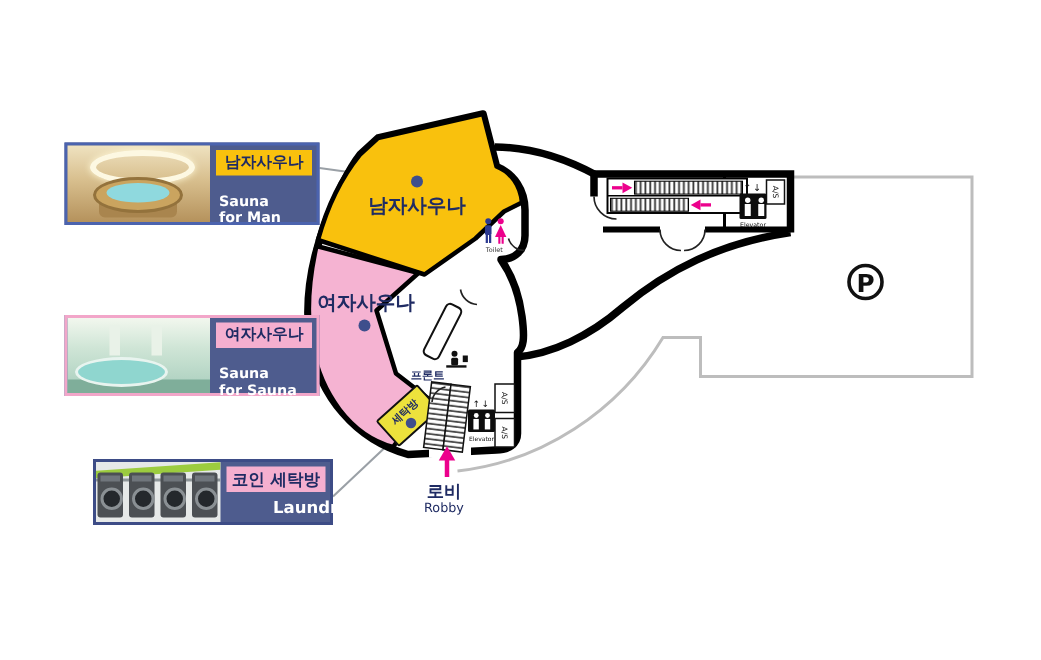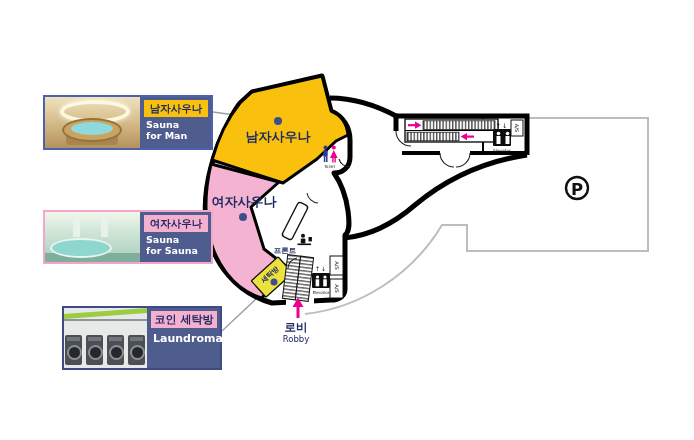--- a/index.html
+++ b/index.html
@@ -4,26 +4,26 @@
 <style>
   html,body{margin:0;padding:0;background:#fff;}
   .canvas{position:relative;width:694px;height:440px;background:#fff;overflow:hidden;
           font-family:"DejaVu Sans","Liberation Sans",sans-serif;}
   .plan-svg{position:absolute;left:0;top:0;}
   .card{position:absolute;display:flex;border:2px solid #4B63AE;background:#4E5C8E;box-sizing:border-box;}
   .card .photo{position:relative;overflow:hidden;flex:none;height:100%;}
   .card .panel{flex:1;padding:2px 2px 0 3px;position:relative;min-width:0;}
   .card .tag{height:17px;line-height:17px;text-align:center;font-weight:bold;font-size:10.5px;
              color:#1F2B63;background:#F9C10D;margin:1px 1px 2px 1px;white-space:nowrap;overflow:hidden;}
-  .card .sub{color:#fff;font-weight:bold;font-size:9.5px;line-height:1.2;padding-left:3px;margin-top:2px;}
+  .card .sub{color:#fff;font-weight:bold;font-size:9.5px;line-height:1.2;padding-left:3px;margin-top:12px;}
   .card--woman{border-color:#F2A6C9;}
   .card--woman .tag{background:#F5AFCF;}
   .card--laundry{border-color:#3D4C86;}
   .card--laundry .tag{background:#F5AFCF;font-size:11px;}
-  .card--laundry .sub{font-size:11px;margin-top:4px;}
+  .card--laundry .sub{font-size:11px;margin-top:4px;margin-left:29px;}
   
   .photo1{width:95px;background:linear-gradient(180deg,#efe2c0 0%,#d8bf8e 45%,#b5925c 100%);}
   .p1-light{position:absolute;left:15px;top:3px;width:62px;height:15px;border-radius:50%;
             border:4px solid #fdf8e2;box-shadow:0 0 5px #fff8d8;}
   .p1-base{position:absolute;left:21px;top:33px;width:52px;height:15px;background:#a9854e;border-radius:4px;}
   .p1-tub{position:absolute;left:17px;top:21px;width:60px;height:24px;border-radius:50%;
           background:#caa45f;border:2px solid #93723c;box-sizing:border-box;}
   .p1-water{position:absolute;left:26px;top:25px;width:42px;height:13px;border-radius:50%;background:#8fd9de;}
   
   .photo2{width:95px;background:linear-gradient(180deg,#f2f7ee 0%,#cfe5d6 40%,#a7cdbc 100%);}
@@ -223,21 +223,21 @@
     </div>
     <div class="panel">
       <div class="tag">여자사우나</div>
       <div class="sub">
         <div>Sauna</div>
         <div>for Sauna</div>
       </div>
     </div>
   </div>
 
-  <div class="card card--laundry" style="left:62px;top:306px;width:160px;height:64px;">
+  <div class="card card--laundry" style="left:62px;top:306px;width:160px;height:44px;">
     <div class="photo photo3">
       <div class="p3-band"></div>
       <div class="p3-pipe"></div>
       <div class="machine" style="left:1px;">
           <div class="mtop"></div>
           <div class="door"></div>
         </div>
       <div class="machine" style="left:22px;">
           <div class="mtop"></div>
           <div class="door"></div>

